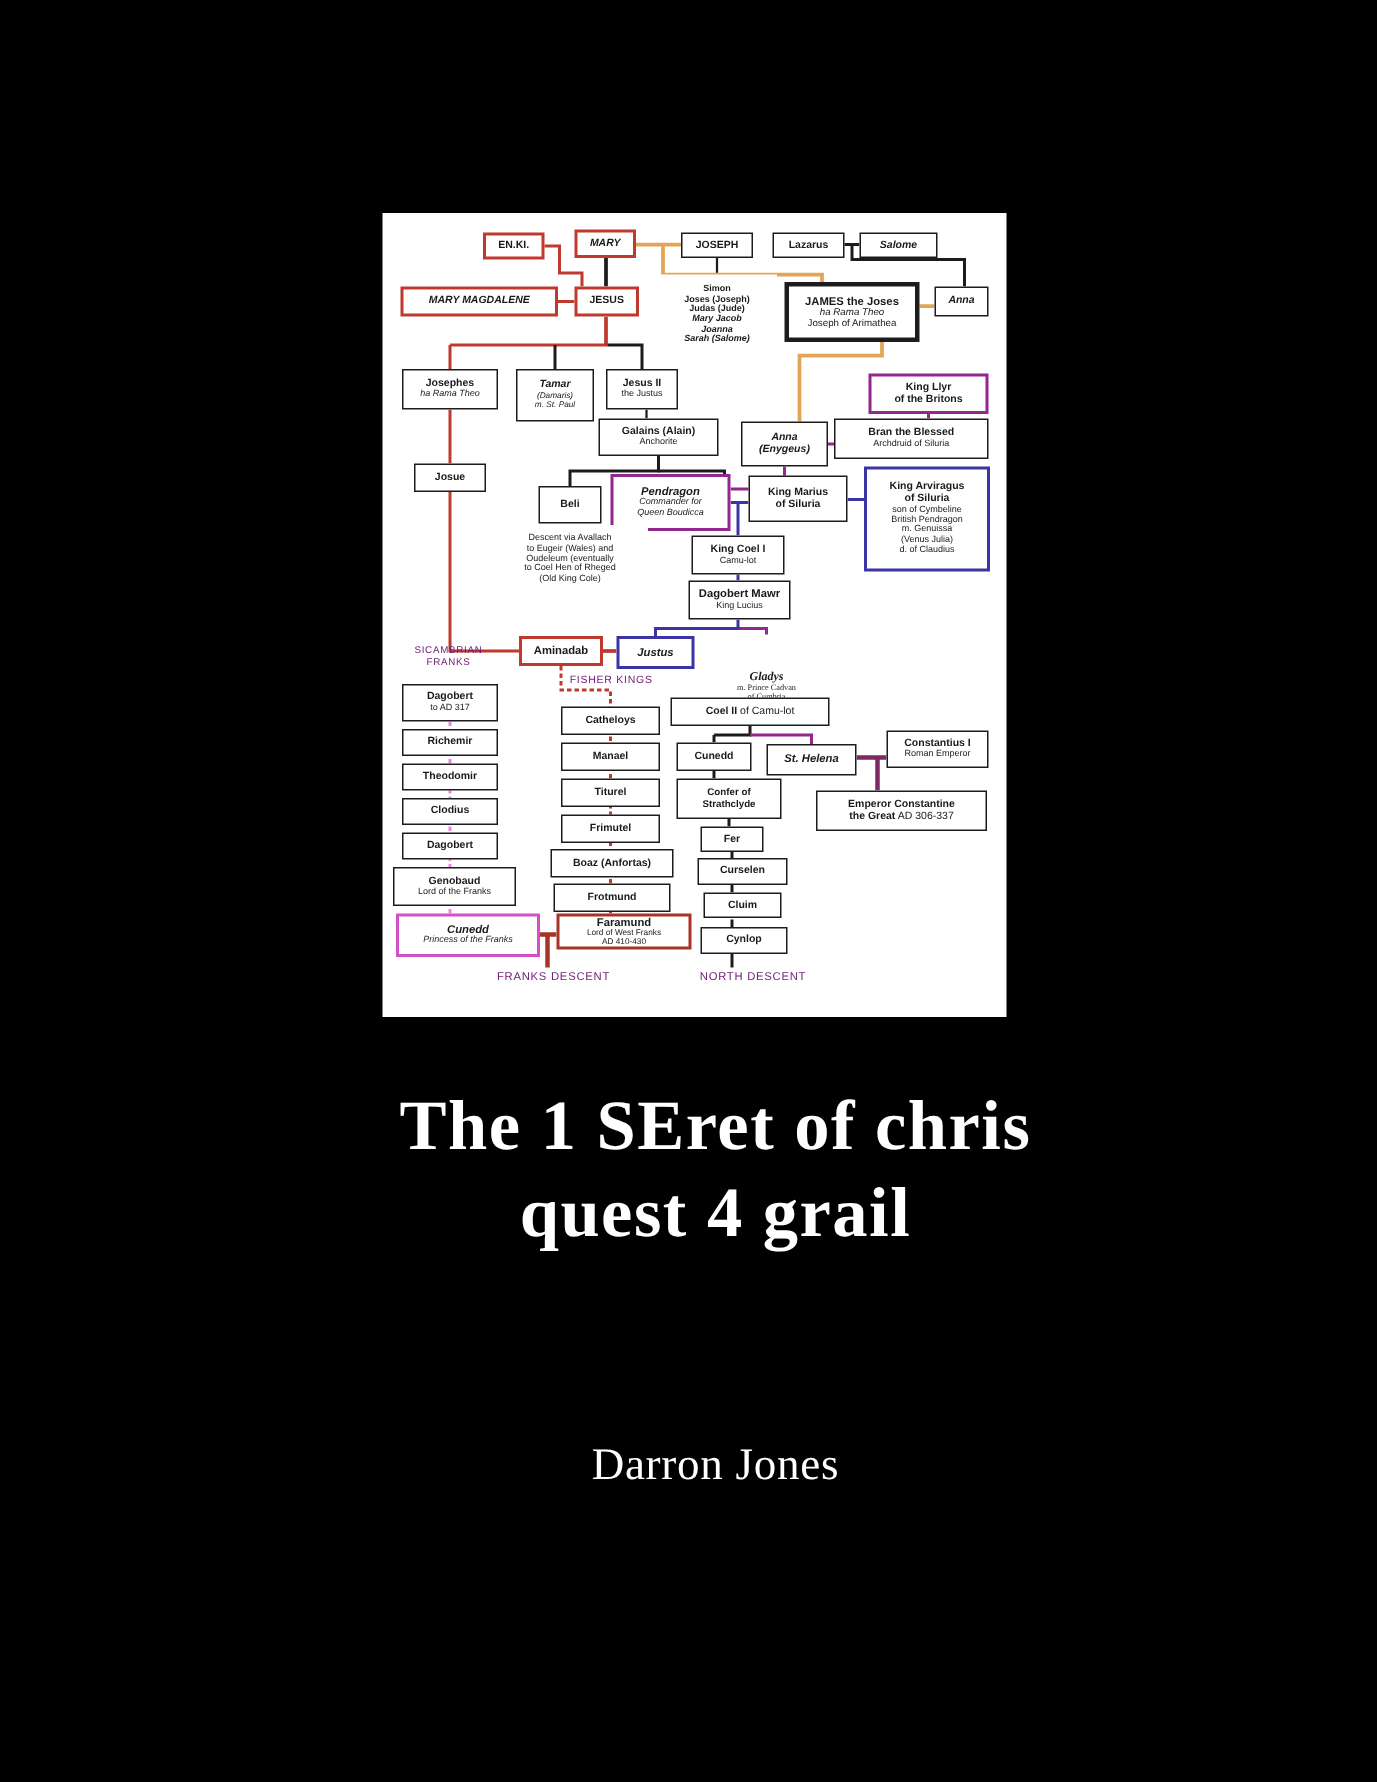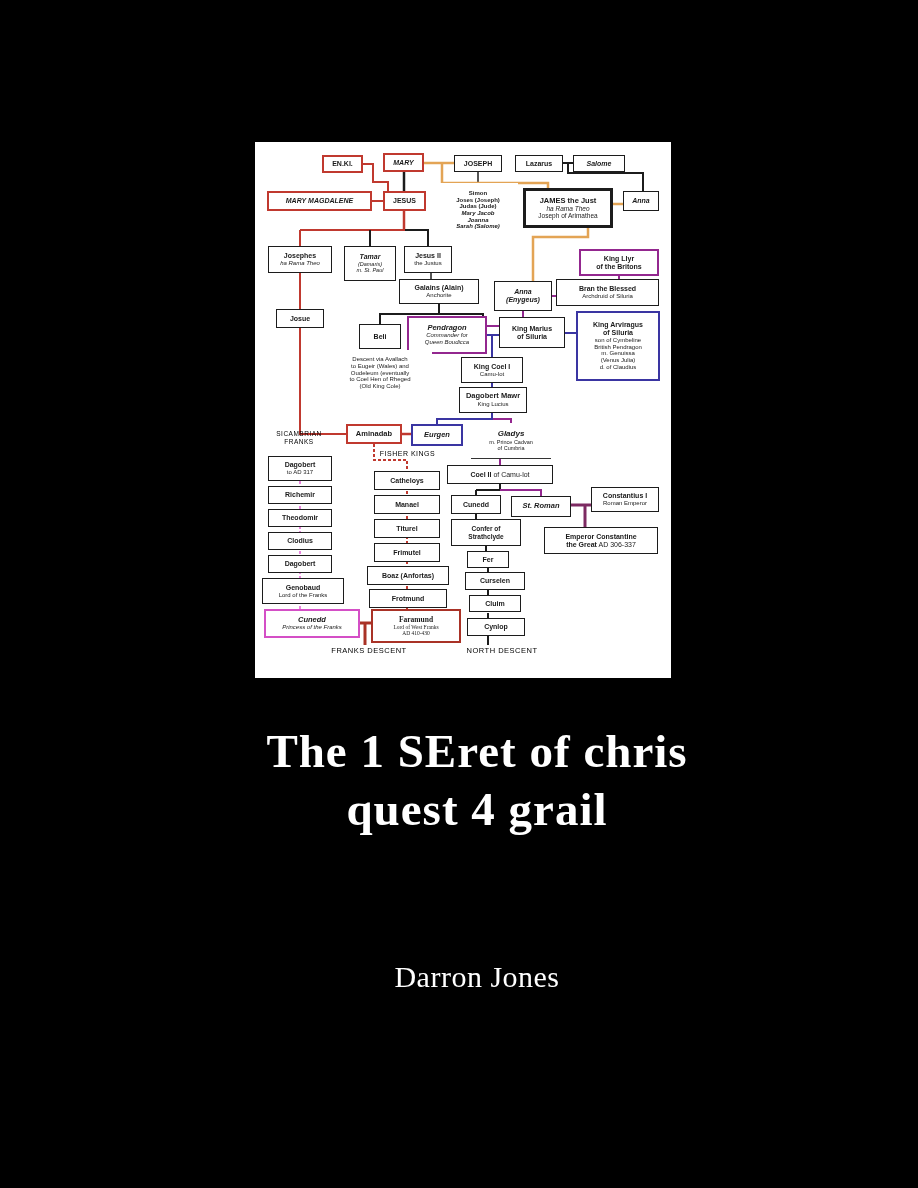--- a/index.html
+++ b/index.html
@@ -12,21 +12,21 @@
   #diagram-panel svg{position:absolute;left:0;top:0;}
   .tbox{
     position:absolute;background:#fff;box-sizing:border-box;
     display:flex;flex-direction:column;align-items:center;justify-content:center;
     text-align:center;color:#1a1a1a;line-height:1.12;
     border:1px solid #222;
   }
   .tbox.nb{border:none;}
   .tbox .ln{white-space:nowrap;}
   .tlabel{
-    position:absolute;text-align:center;color:#000000;line-height:1.2;letter-spacing:.5px;
+    position:absolute;text-align:center;color:#701a75;line-height:1.2;letter-spacing:.5px;
   }
   .b{font-weight:bold}
   .i{font-style:italic}
   .n{font-weight:normal}
   
   .cover{
     position:absolute;left:0;width:100%;text-align:center;color:#fff;
     transform:translateX(18px);
   }
   #book-title{
@@ -113,21 +113,21 @@
     </div>
     <div class="tbox nb" style="left: 183px; top: 41px; width: 80px; height: 54px;">
       <div class="ln b" style="font-size: 6px;">Simon</div>
       <div class="ln b" style="font-size: 6px;">Joses (Joseph)</div>
       <div class="ln b" style="font-size: 6px;">Judas (Jude)</div>
       <div class="ln b i" style="font-size: 6px;">Mary Jacob</div>
       <div class="ln b i" style="font-size: 6px;">Joanna</div>
       <div class="ln b i" style="font-size: 6px;">Sarah (Salome)</div>
     </div>
     <div class="tbox" style="left: 268px; top: 46px; width: 90px; height: 40px; border-color: rgb(28, 28, 28); border-width: 3px;">
-      <div class="ln b" style="font-size: 7.5px;">JAMES the Just</div>
+      <div class="ln b" style="font-size: 7.5px;">JAMES the Joses</div>
       <div class="ln i" style="font-size: 6.5px;">ha Rama Theo</div>
       <div class="ln" style="font-size: 6.5px;">Joseph of Arimathea</div>
     </div>
     <div class="tbox" style="left: 368px; top: 49px; width: 36px; height: 20px; border-color: rgb(28, 28, 28); border-width: 1px;">
       <div class="ln b i" style="font-size: 7px;">Anna</div>
     </div>
     <div class="tbox" style="left: 13px; top: 104px; width: 64px; height: 27px; border-color: rgb(28, 28, 28); border-width: 1px;">
       <div class="ln b" style="font-size: 7px;">Josephes</div>
       <div class="ln i" style="font-size: 6px;">ha Rama Theo</div>
     </div>
@@ -192,23 +192,23 @@
       <div class="ln" style="font-size: 6px;">Camu-lot</div>
     </div>
     <div class="tbox" style="left: 204px; top: 245px; width: 68px; height: 26px; border-color: rgb(28, 28, 28); border-width: 1px;">
       <div class="ln b" style="font-size: 7.5px;">Dagobert Mawr</div>
       <div class="ln" style="font-size: 6px;">King Lucius</div>
     </div>
     <div class="tbox" style="left: 91px; top: 282px; width: 56px; height: 20px; border-color: rgb(192, 57, 47); border-width: 2.5px;">
       <div class="ln b" style="font-size: 7.5px;">Aminadab</div>
     </div>
     <div class="tbox" style="left: 156px; top: 282px; width: 52px; height: 22px; border-color: rgb(58, 53, 162); border-width: 2.5px;">
-      <div class="ln b i" style="font-size: 7.5px;">Eurgen</div>
-    </div>
-    <div class="tbox nb" style="left: 216px; top: 281px; width: 80px; height: 36px; border-bottom: 1.5px solid rgb(51, 51, 51);">
+      <div class="ln b i" style="font-size: 7.5px;">Justus</div>
+    </div>
+    <div class="tbox nb" style="left: 216px; top: 298px; width: 80px; height: 36px; border-bottom: 1.5px solid rgb(51, 51, 51); font-family: Liberation Serif, serif;">
       <div class="ln b i" style="font-size: 8px;">Gladys</div>
       <div class="ln" style="font-size: 5.5px;">m. Prince Cadvan</div>
       <div class="ln" style="font-size: 5.5px;">of Cumbria</div>
     </div>
     <div class="tbox" style="left: 13px; top: 314px; width: 64px; height: 25px; border-color: rgb(28, 28, 28); border-width: 1px;">
       <div class="ln b" style="font-size: 7px;">Dagobert</div>
       <div class="ln" style="font-size: 6px;">to AD 317</div>
     </div>
     <div class="tbox" style="left: 13px; top: 344px; width: 64px; height: 18px; border-color: rgb(28, 28, 28); border-width: 1px;">
       <div class="ln b" style="font-size: 7px;">Richemir</div>
@@ -241,21 +241,21 @@
     </div>
     <div class="tbox" style="left: 119px; top: 401px; width: 66px; height: 19px; border-color: rgb(28, 28, 28); border-width: 1px;">
       <div class="ln b" style="font-size: 7px;">Frimutel</div>
     </div>
     <div class="tbox" style="left: 112px; top: 424px; width: 82px; height: 19px; border-color: rgb(28, 28, 28); border-width: 1px;">
       <div class="ln b" style="font-size: 7px;">Boaz (Anfortas)</div>
     </div>
     <div class="tbox" style="left: 114px; top: 447px; width: 78px; height: 19px; border-color: rgb(28, 28, 28); border-width: 1px;">
       <div class="ln b" style="font-size: 7px;">Frotmund</div>
     </div>
-    <div class="tbox" style="left: 116px; top: 467px; width: 90px; height: 34px; border-color: rgb(169, 50, 38); border-width: 2.5px; font-family: Liberation Serif, serif;">
+    <div class="tbox" style="left: 116px; top: 467px; width: 90px; height: 24px; border-color: rgb(169, 50, 38); border-width: 2.5px;">
       <div class="ln b" style="font-size: 7.5px;">Faramund</div>
       <div class="ln" style="font-size: 5.5px;">Lord of West Franks</div>
       <div class="ln" style="font-size: 5.5px;">AD 410-430</div>
     </div>
     <div class="tbox" style="left: 192px; top: 323px; width: 106px; height: 19px; border-color: rgb(28, 28, 28); border-width: 1px;">
       <div class="ln b" style="font-size: 7px;">Coel II<span class="n">  of Camu-lot</span></div>
     </div>
     <div class="tbox" style="left: 196px; top: 353px; width: 50px; height: 19px; border-color: rgb(28, 28, 28); border-width: 1px;">
       <div class="ln b" style="font-size: 7px;">Cunedd</div>
     </div>
@@ -269,21 +269,21 @@
     <div class="tbox" style="left: 210px; top: 430px; width: 60px; height: 18px; border-color: rgb(28, 28, 28); border-width: 1px;">
       <div class="ln b" style="font-size: 7px;">Curselen</div>
     </div>
     <div class="tbox" style="left: 214px; top: 453px; width: 52px; height: 17px; border-color: rgb(28, 28, 28); border-width: 1px;">
       <div class="ln b" style="font-size: 7px;">Cluim</div>
     </div>
     <div class="tbox" style="left: 212px; top: 476px; width: 58px; height: 18px; border-color: rgb(28, 28, 28); border-width: 1px;">
       <div class="ln b" style="font-size: 7px;">Cynlop</div>
     </div>
     <div class="tbox" style="left: 256px; top: 354px; width: 60px; height: 21px; border-color: rgb(28, 28, 28); border-width: 1px;">
-      <div class="ln b i" style="font-size: 7.5px;">St. Roman</div>
+      <div class="ln b i" style="font-size: 7.5px;">St. Helena</div>
     </div>
     <div class="tbox" style="left: 336px; top: 345px; width: 68px; height: 25px; border-color: rgb(28, 28, 28); border-width: 1px;">
       <div class="ln b" style="font-size: 7px;">Constantius I</div>
       <div class="ln" style="font-size: 6px;">Roman Emperor</div>
     </div>
     <div class="tbox" style="left: 289px; top: 385px; width: 114px; height: 27px; border-color: rgb(28, 28, 28); border-width: 1px;">
       <div class="ln b" style="font-size: 7px;">Emperor Constantine</div>
       <div class="ln b" style="font-size: 7px;">the Great<span class="n">  AD 306-337</span></div>
     </div>
     <div class="tlabel" style="left: 8px; top: 288px; width: 72px;">

